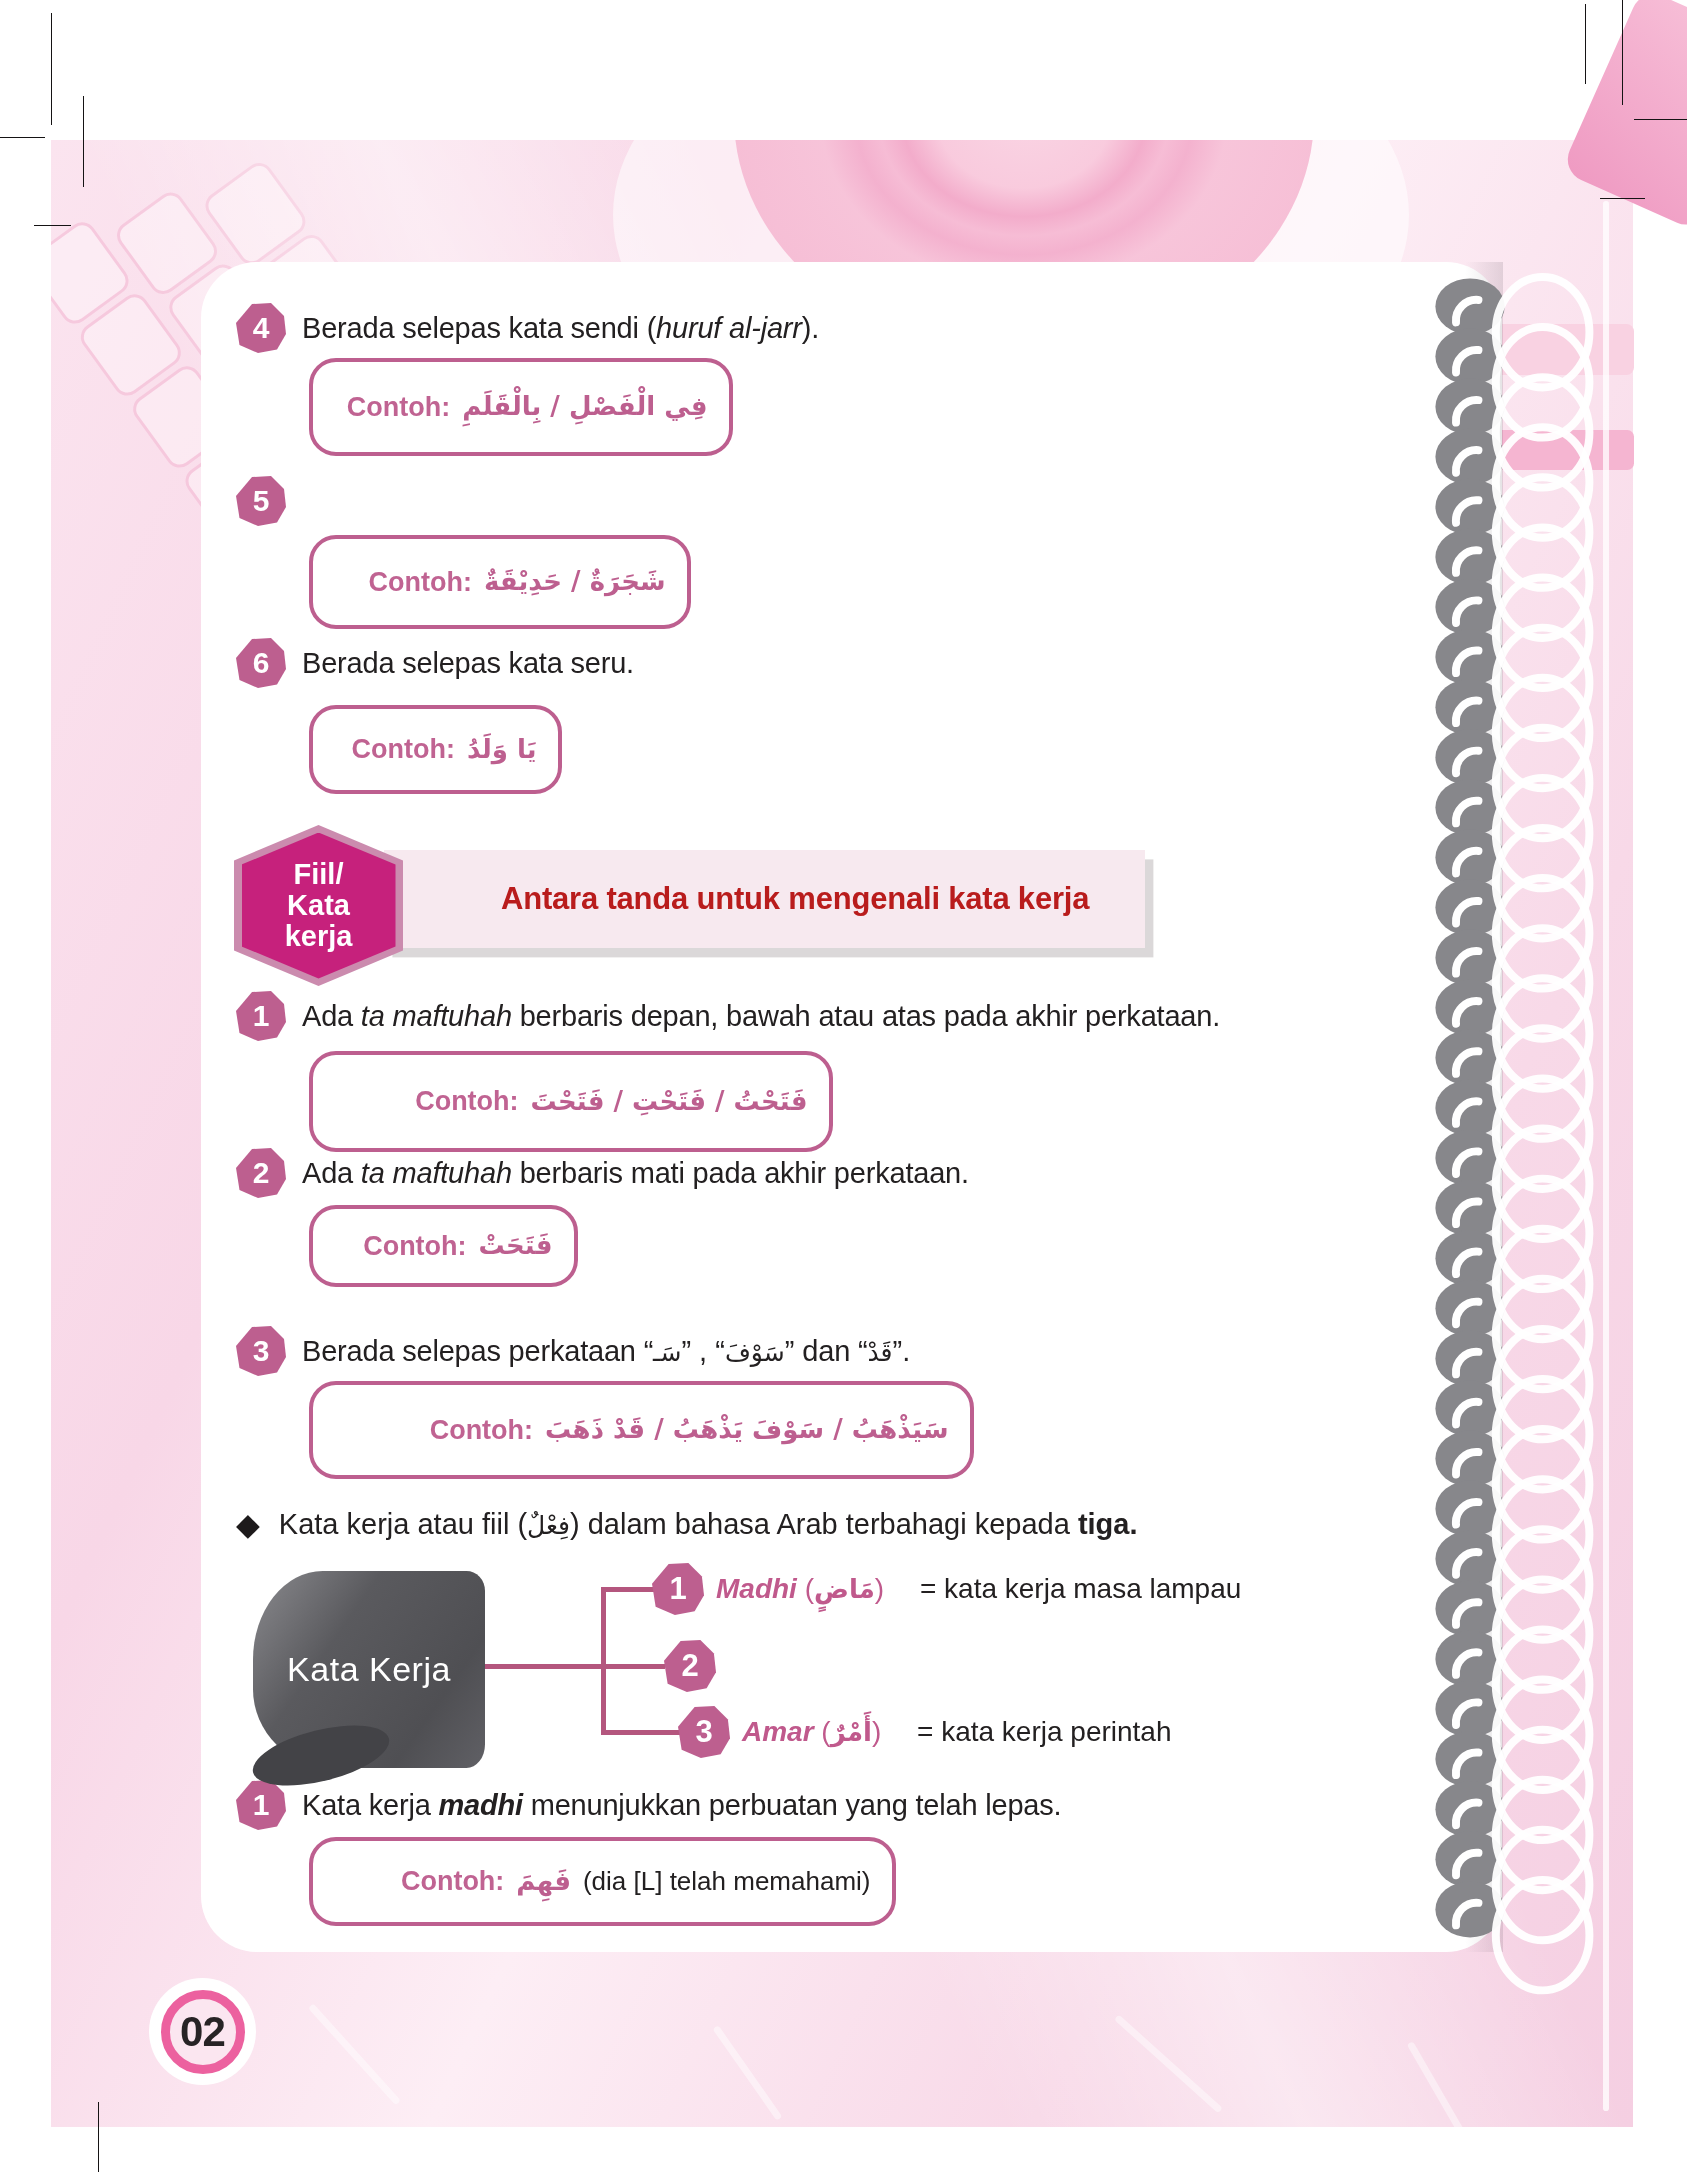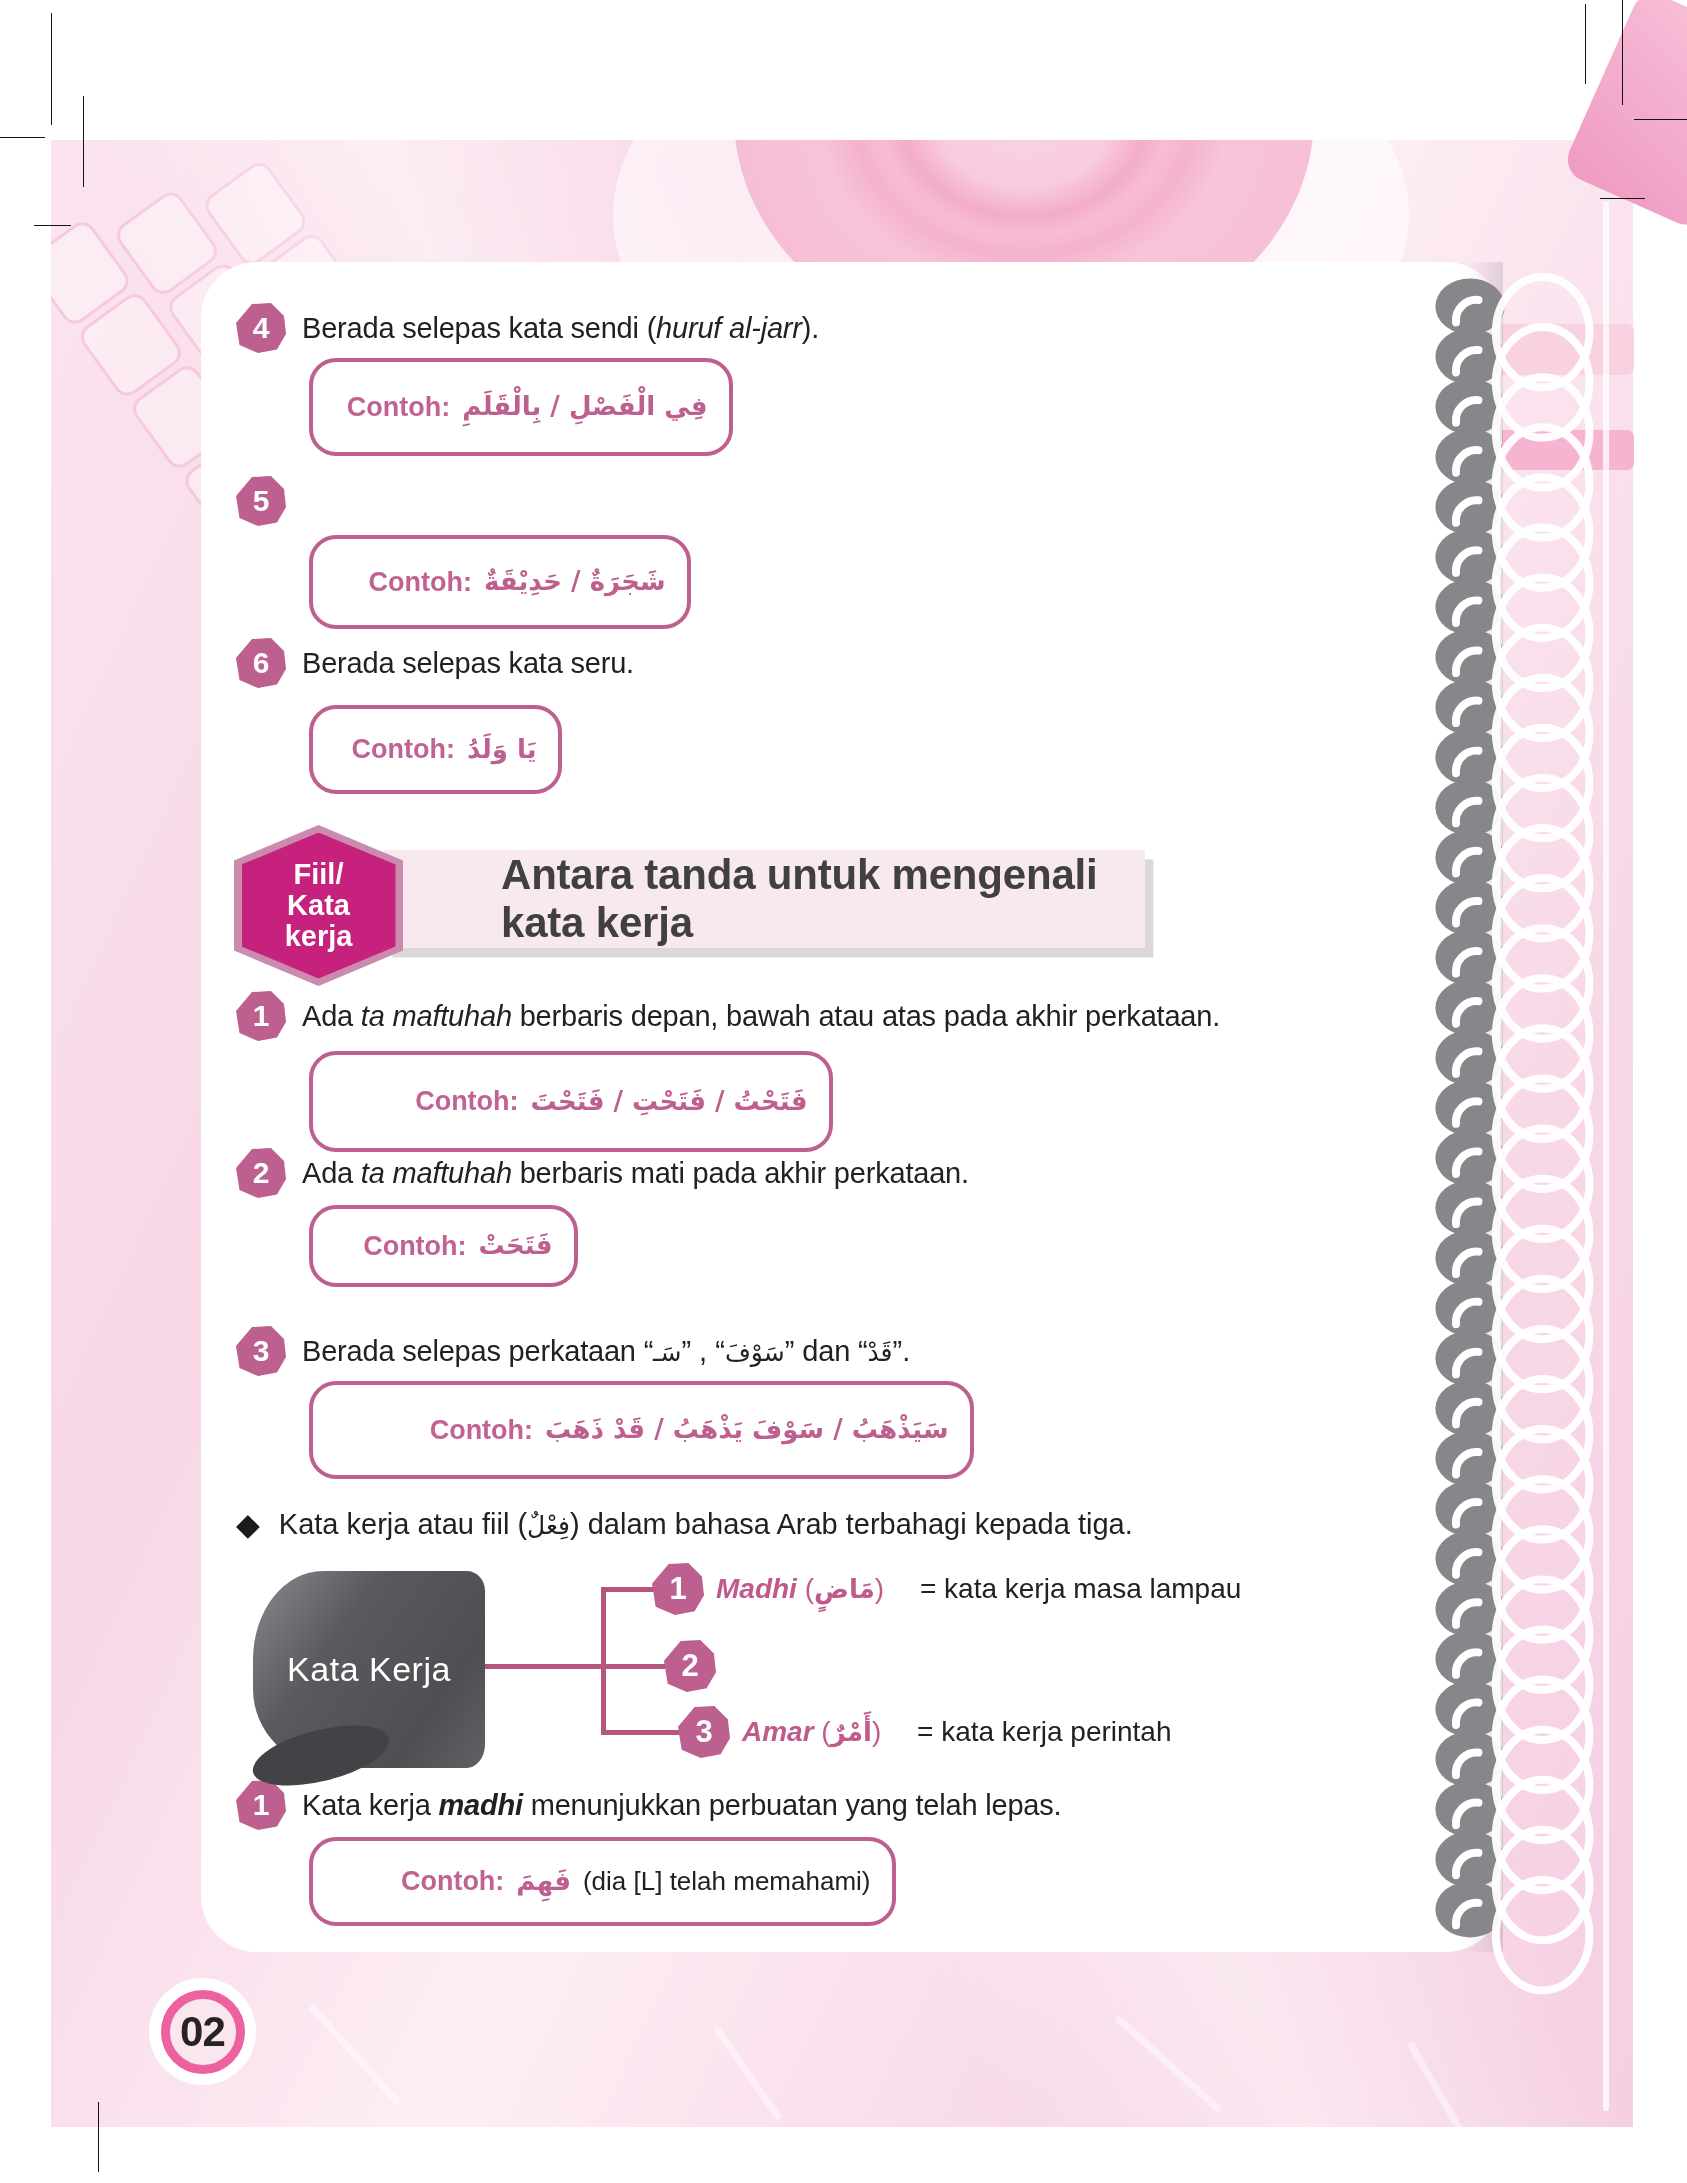--- a/index.html
+++ b/index.html
@@ -63,30 +63,30 @@
   .box-i6{left:309px;top:705px;width:253px;height:89px;}
   .box-f1{left:309px;top:1051px;width:524px;height:101px;}
   .box-f2{left:309px;top:1205px;width:269px;height:82px;}
   .box-f3{left:309px;top:1381px;width:665px;height:98px;}
   .box-b1{left:309px;top:1837px;width:587px;height:89px;}
   .contoh-note{color:#232021;font-size:26px;white-space:nowrap;}
 
   
   .heading-bar{position:absolute;left:384px;top:850px;width:761px;height:98px;background:#f7e9ef;
     box-shadow:8.4px 9.4px 0 rgba(110,100,105,.25);display:flex;align-items:center;padding-left:117px;box-sizing:border-box;}
-  .heading-title{font-size:42px;font-weight:bold;color:#404040;letter-spacing:-0.2px;}
+  .heading-title{font-size:31px;font-weight:bold;color:#b91c1c;letter-spacing:-0.2px;}
   .hex-outer{position:absolute;left:234px;top:825px;width:169px;height:161px;background:#cb8bae;
     clip-path:polygon(50% 0%,100% 22%,100% 78%,50% 100%,0% 78%,0% 22%);display:flex;align-items:center;justify-content:center;}
   .hex-inner{width:154px;height:146px;background:#c6217c;clip-path:polygon(50% 0%,100% 22%,100% 78%,50% 100%,0% 78%,0% 22%);
     display:flex;flex-direction:column;align-items:center;justify-content:center;color:#fff;font-weight:bold;font-size:29px;line-height:31px;}
 
   
   .fiil-note{position:absolute;left:236px;top:1496px;height:56px;display:flex;align-items:center;gap:19px;font-size:29px;}
   .diamond{font-size:31px;color:#1d1a1b;}
-  .fiil-note b{font-weight:normal;}
+  .fiil-note b{font-weight:bold;}
 
   
   .ribbon{position:absolute;left:253px;top:1571px;width:232px;height:197px;z-index:1;
     background:linear-gradient(125deg,#8a8a8e 0%,#5a5a5e 35%,#4f4f53 75%,#606065 100%);
     border-radius:30% 8% 8% 35% / 45% 10% 12% 40%;
     display:flex;align-items:center;justify-content:center;color:#fff;font-size:34px;letter-spacing:0.5px;white-space:nowrap;}
   .ribbon::before{content:"";position:absolute;left:-1.9px;bottom:-13px;width:140px;height:51px;background:#434347;
     border-radius:50%;transform:rotate(-14deg);z-index:-1;}
   .cn{position:absolute;background:#b4567e;}
   .cn-feed{left:482px;top:1664px;width:183px;height:4.7px;}

